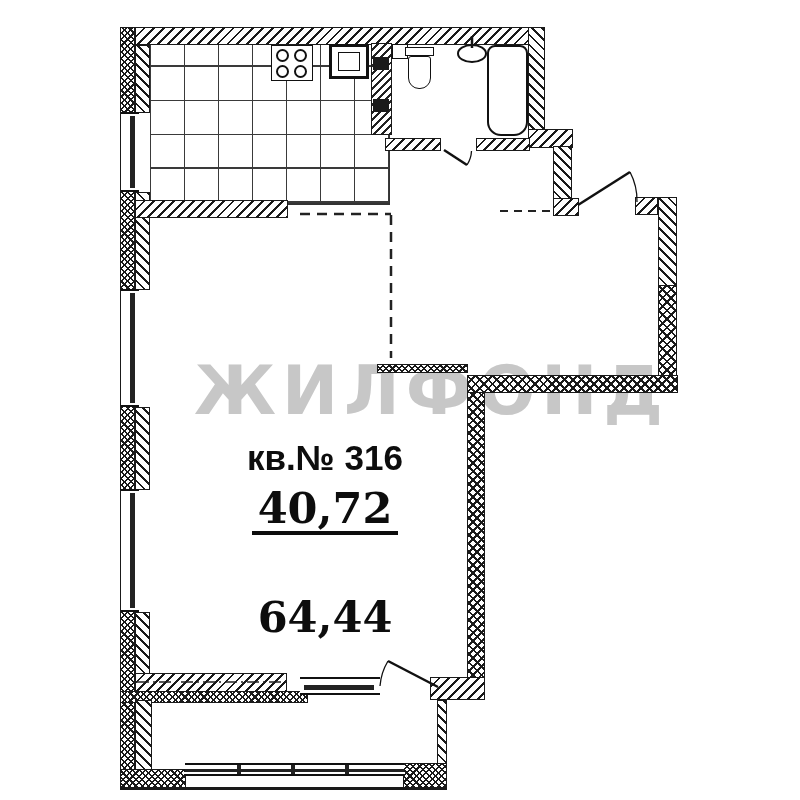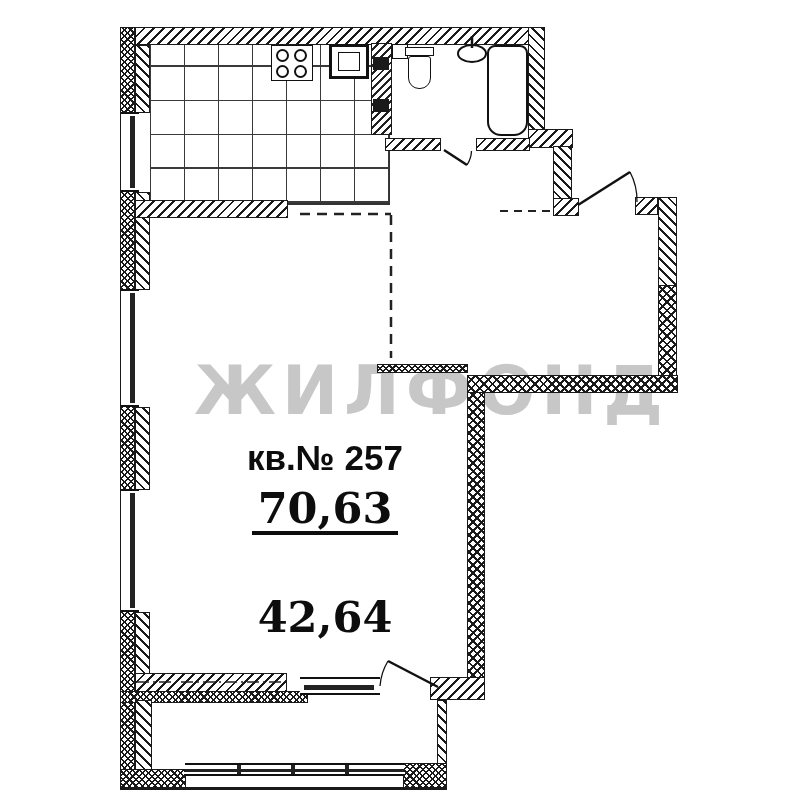--- a/index.html
+++ b/index.html
@@ -131,21 +131,21 @@
     <path d="M444 150 L467 165" stroke="#111" stroke-width="2.5" fill="none"></path>
     <path d="M467 165 A27.5 27.5 0 0 0 471.5 151" stroke="#111" stroke-width="1.3" fill="none"></path>
 
     <path d="M578 205 L630 172" stroke="#111" stroke-width="2.5" fill="none"></path>
     <path d="M630 172 A61 61 0 0 1 637 202" stroke="#111" stroke-width="1.3" fill="none"></path>
 
     <path d="M438 687 L388 661" stroke="#111" stroke-width="2.5" fill="none"></path>
     <path d="M388 661 A57 57 0 0 0 380 686" stroke="#111" stroke-width="1.3" fill="none"></path>
   </svg>
 
-  <div id="apt" class="lbl">кв.№ 257</div>
+  <div id="apt" class="lbl">кв.№ 316</div>
   <div class="lbl num u" style="top:487px">
-    <span>70,63</span>
+    <span>40,72</span>
   </div>
   <div class="lbl num" style="top:596px">
-    <span>42,64</span>
+    <span>64,44</span>
   </div>
 
 </div>
 
 </body></html>

